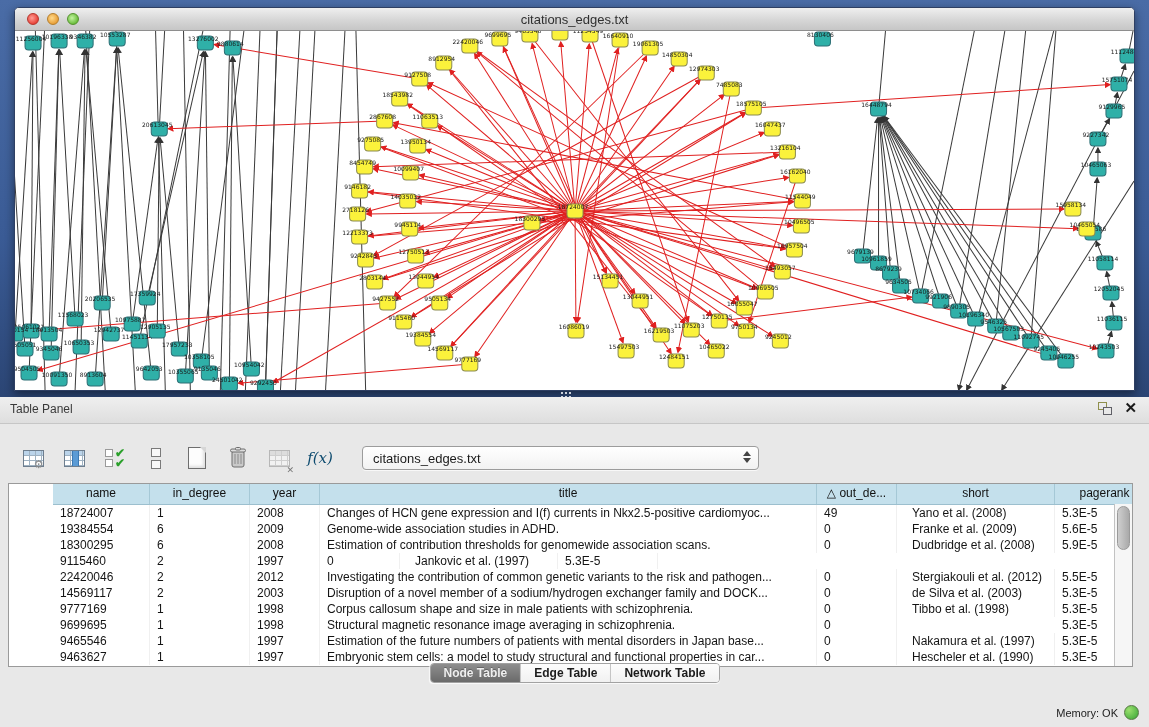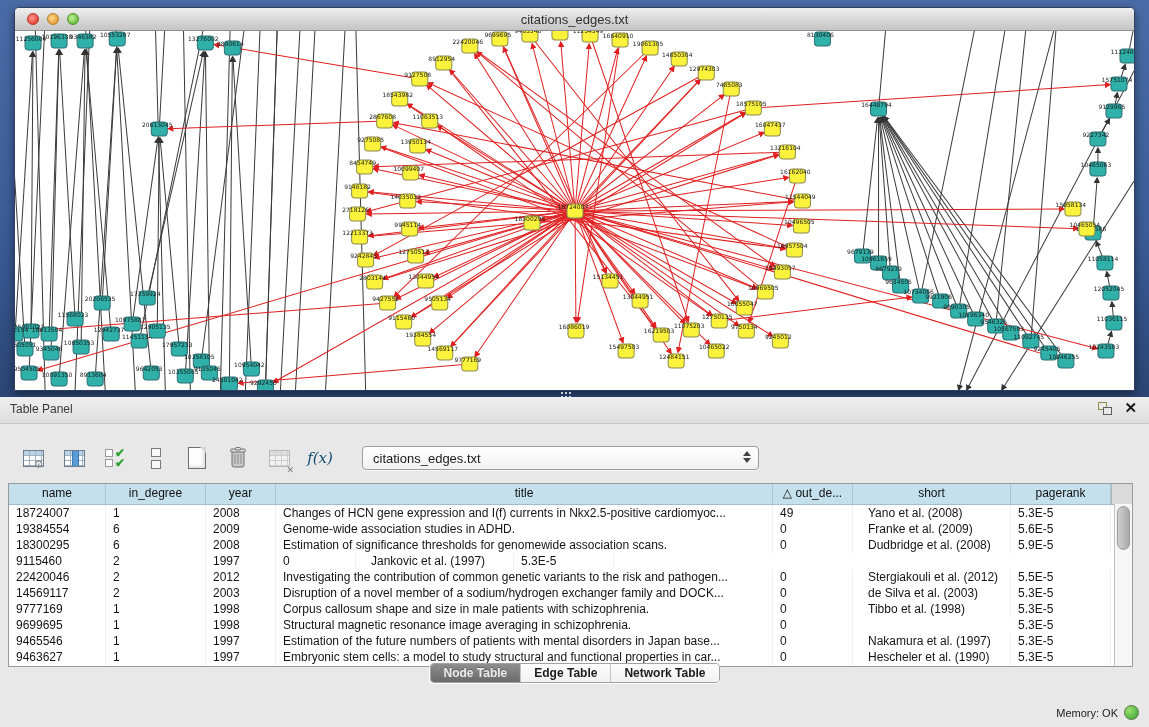--- a/index.html
+++ b/index.html
@@ -55,21 +55,21 @@
   .x-badge{position:absolute;right:0;bottom:-2px;font-size:9px;color:#777;}
   .fx-label{font-family:"DejaVu Serif",serif;font-style:italic;font-size:15px;color:#0c4a6e;}
   .table-selector{margin-left:16px;width:395px;height:22px;background:linear-gradient(#FFFFFF,#F2F2F2);
     border:1px solid #9C9C9C;border-radius:4px;display:flex;align-items:center;position:relative;box-shadow:0 1px 0 rgba(255,255,255,.7);}
   .table-selector .value{font-size:13px;color:#1a1a1a;padding-left:10px;}
   .stepper{position:absolute;right:7px;top:4px;display:flex;flex-direction:column;gap:2px;}
   .stepper .up{width:0;height:0;border-left:4px solid transparent;border-right:4px solid transparent;border-bottom:5px solid #444;}
   .stepper .down{width:0;height:0;border-left:4px solid transparent;border-right:4px solid transparent;border-top:5px solid #444;}
 
   
-  .data-table{position:absolute;left:8px;top:86px;width:1125px;height:184px;background:#fff;border:1px solid #9A9A9A;box-sizing:border-box;}
+  .data-table{position:absolute;left:8px;top:86px;width:1125px;height:184px;background:#fff;border:1px solid #9A9A9A;box-sizing:border-box;padding-left:44px;}
   .thead{display:flex;height:20px;background:#C4E0EC;border-bottom:1px solid #9CBFCE;}
   .th{box-sizing:border-box;font-size:12px;color:#111;text-align:center;line-height:19px;border-right:1px solid #A5C8D6;
     overflow:hidden;white-space:nowrap;flex-shrink:0;}
   .th-filler{flex:1;background:#DADADA;border-left:1px solid #B5B5B5;}
   .tbody{position:relative;}
   .tr{display:flex;height:16px;}
   .td{box-sizing:border-box;font-size:12px;color:#141414;line-height:16px;padding-left:7px;
     overflow:hidden;white-space:nowrap;flex-shrink:0;border-right:1px solid #F0F0F0;}
   .td.short-col{padding-left:15px;}
   .vscroll{position:absolute;right:0;top:20px;bottom:0;width:17px;background:#F6F6F6;border-left:1px solid #C2C2C2;}
@@ -839,21 +839,21 @@
             <div class="td" style="width: 70px;">2009</div>
             <div class="td" style="width: 497px;">Genome-wide association studies in ADHD.</div>
             <div class="td" style="width: 80px;">0</div>
             <div class="td short-col" style="width: 158px;">Franke et al. (2009)</div>
             <div class="td" style="width: 100px;">5.6E-5</div>
           </div>
           <div class="tr">
             <div class="td" style="width: 97px;">18300295</div>
             <div class="td" style="width: 100px;">6</div>
             <div class="td" style="width: 70px;">2008</div>
-            <div class="td" style="width: 497px;">Estimation of significance thresholds for genomewide association scans.</div>
+            <div class="td" style="width: 497px;">Estimation of contribution thresholds for genomewide association scans.</div>
             <div class="td" style="width: 80px;">0</div>
             <div class="td short-col" style="width: 158px;">Dudbridge et al. (2008)</div>
             <div class="td" style="width: 100px;">5.9E-5</div>
           </div>
           <div class="tr">
             <div class="td" style="width: 97px;">9115460</div>
             <div class="td" style="width: 100px;">2</div>
             <div class="td" style="width: 70px;">1997</div>
             <div class="td" style="width: 80px;">0</div>
             <div class="td short-col" style="width: 158px;">Jankovic et al. (1997)</div>

